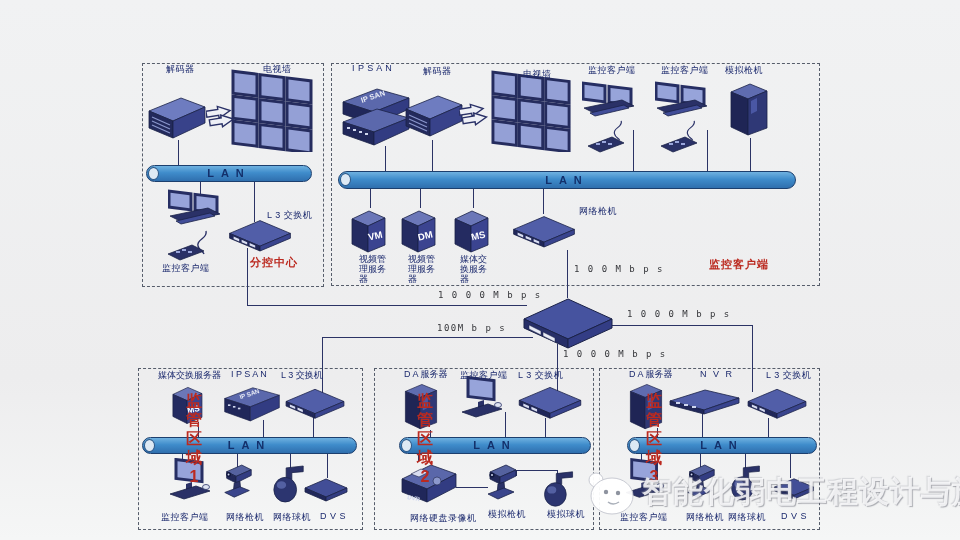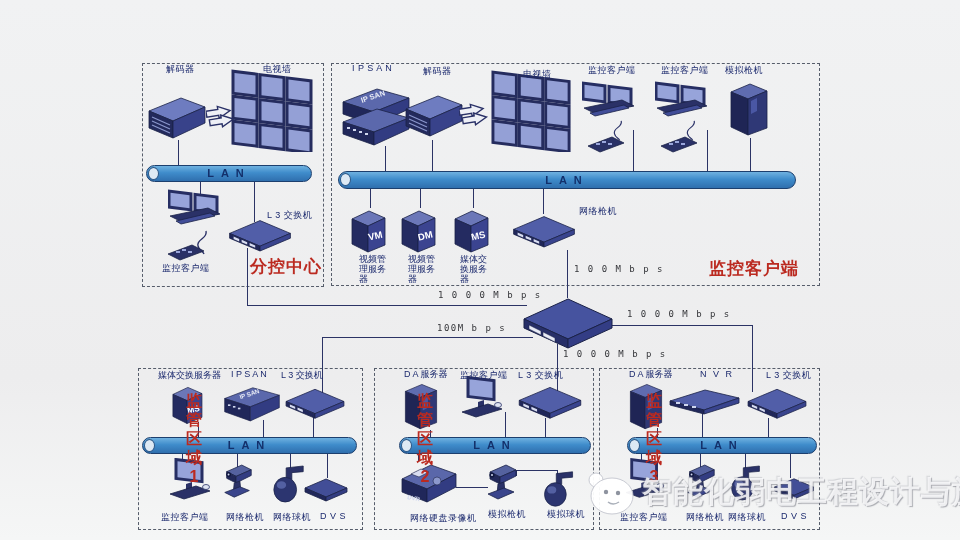--- a/index.html
+++ b/index.html
@@ -7,21 +7,21 @@
   #stage{position:relative;width:960px;height:540px;background:linear-gradient(180deg,#f1f2f3 0%,#ededee 70%,#f5f6f6 100%);}
   .dashed{position:absolute;border:1px dashed #565d6b;background:transparent;}
   .hline,.vline{position:absolute;background:#2b3365;}
   .hline{height:1px;} .vline{width:1px;}
   .pipe{position:absolute;height:15px;background:linear-gradient(180deg,#6fb1e0 0%,#3f8ccb 45%,#2f6fae 100%);border:1px solid #1c3f6e;border-radius:9px;}
   .pipe .cap{position:absolute;left:1px;top:1px;width:9px;height:11px;background:#dde9f4;border:1px solid #2a5585;border-radius:50%;}
   .pipe .lan{position:absolute;width:100%;text-align:center;top:1px;font-size:11px;font-weight:bold;color:#13306b;letter-spacing:7px;}
   .lbl{position:absolute;font-size:9px;color:#1c2a6e;white-space:nowrap;letter-spacing:0.5px;}
   .lbl.wrap{white-space:normal;word-break:break-all;line-height:10px;letter-spacing:0;margin-left:8px;}
   .speed{position:absolute;font-family:"DejaVu Sans Mono",monospace;font-size:9px;color:#35363a;letter-spacing:1.5px;white-space:nowrap;}
-  .red-title{position:absolute;font-size:17px;font-weight:bold;color:#bb2a20;white-space:nowrap;letter-spacing:1px;}
+  .red-title{position:absolute;font-size:11px;font-weight:bold;color:#bb2a20;white-space:nowrap;letter-spacing:1px;}
   .red-vert{position:absolute;width:18px;font-size:16px;font-weight:bold;color:#bb2a20;word-break:break-all;line-height:19px;text-align:center;white-space:normal;margin-left:41px;}
   .dev{position:absolute;}
   #watermark-text{position:absolute;font-size:30px;font-weight:bold;letter-spacing:1px;color:rgba(252,252,253,0.85);text-shadow:1px 1px 1px rgba(110,112,122,0.55),-1px -1px 1px rgba(150,152,160,0.35);white-space:nowrap;}
 </style>
 </head>
 <body>
 
 <div id="stage">
 
   <div class="dashed" style="left:142px;top:63px;width:180px;height:222px;"></div>

